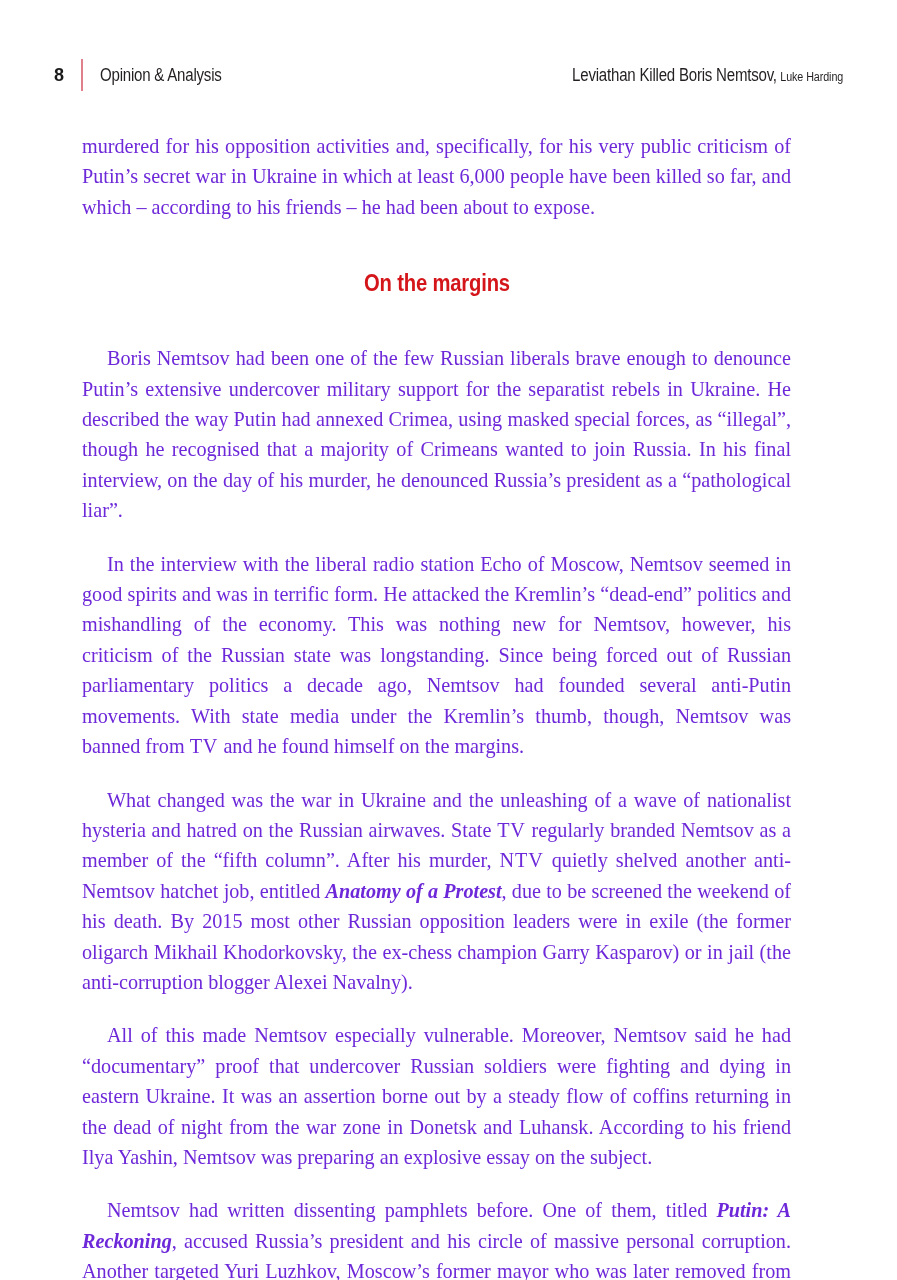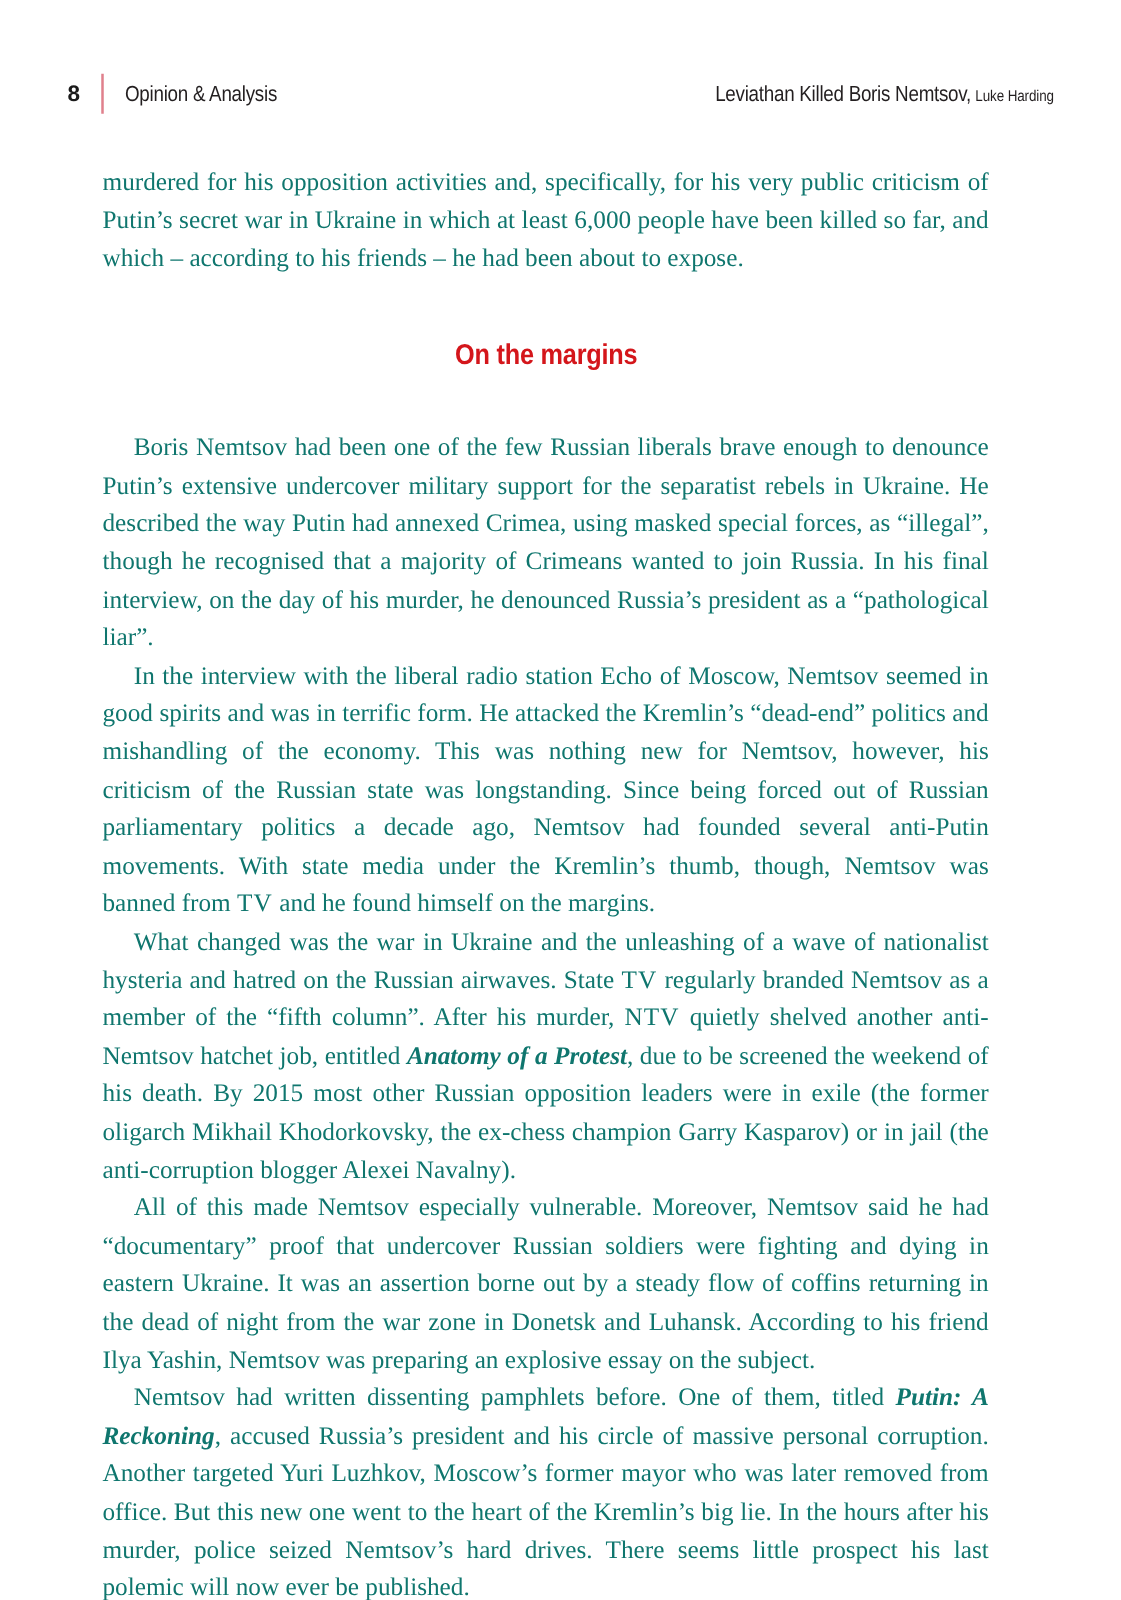--- a/index.html
+++ b/index.html
@@ -94,25 +94,26 @@
     width: 709px;
   }
 
   p.para {
     margin: 0;
     font-size: 20.2px;
     line-height: 30.4px;
     text-align: justify;
     text-justify: inter-word;
     hyphens: none;
-    color: #0f766e;
+    color: #6d28d9;
     font-family: "Liberation Serif", "DejaVu Serif", serif;
   }
   p.para.indent {
     text-indent: 25px;
+    margin-top: 23px;
   }
   p.para.noindent {
     text-indent: 0;
   }
   p.lead {
     margin-bottom: 0;
   }
 
   
   .subhead-wrap {

